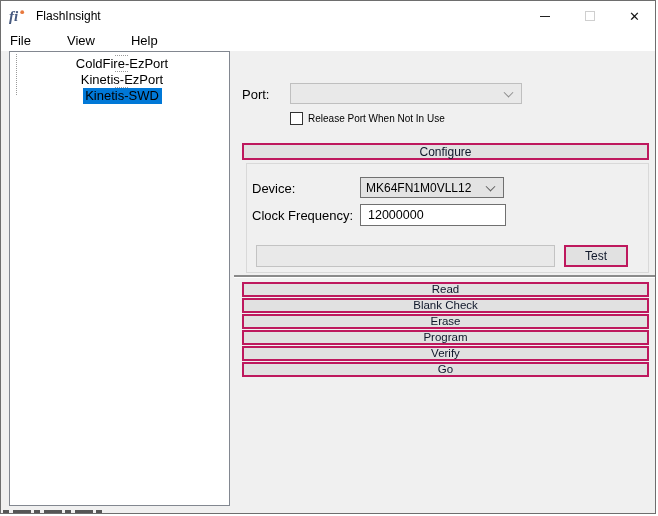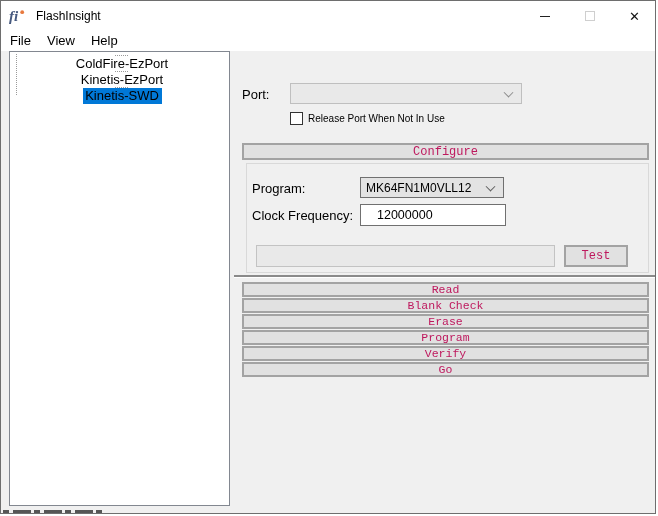--- a/index.html
+++ b/index.html
@@ -23,20 +23,21 @@
   .caption-buttons { margin-left:auto; display:flex; height:100%; }
   .caption-btn { width:45px; height:100%; display:flex; align-items:center; justify-content:center; }
   .min-glyph { width:10px; height:1px; background:#222; }
   .max-glyph { width:10px; height:10px; border:1px solid #cfcfcf; background:#fff; }
   .close-glyph { font-size:13px; color:#111; line-height:1; }
   
   .menubar {
     position:absolute; left:0; top:30px; width:656px; height:20px;
     background:#ffffff; display:flex; align-items:center; font-size:13px; color:#000;
     padding-left:2px;
+    gap:20px;
   }
   .menu-item { padding:2px 9px 3px 7px; }
   
   .tree {
     position:absolute; left:8px; top:50px; width:221px; height:455px;
     background:#fff; border:1px solid #828790; font-size:13px; color:#000;
     padding-top:3px;
   }
   .tree-vline {
     position:absolute; left:6px; top:2px; height:41px; width:0;
@@ -58,31 +59,31 @@
   }
   .combo.disabled { background:#e9e9e9; border-color:#bfbfbf; }
   .chevron {
     position:absolute; right:9px; top:50%; width:7px; height:7px;
     border-right:1.5px solid #5e5e5e; border-bottom:1.5px solid #5e5e5e;
     transform:translateY(-70%) rotate(45deg);
   }
   .combo.disabled .chevron { border-color:#8a8a8a; }
   .text-input {
     position:absolute; border:1px solid #707070; background:#fff;
-    font-family:"Liberation Sans", sans-serif; font-size:12.5px; padding:0 0 0 16px; color:#000;
+    font-family:"Liberation Sans", sans-serif; font-size:12.5px; padding:0 0 0 7px; color:#000;
   }
   .text-input.disabled { background:#e9e9e9; border:1px solid #c3c3c3; }
   .checkbox-row { position:absolute; display:flex; align-items:center; }
   .checkbox-box { width:13px; height:13px; border:1px solid #333; background:#fff; flex:0 0 auto; }
   .checkbox-label { margin-left:5px; font-size:10px; }
   .accent-btn {
-    position:absolute; background:#e1e1e1; border:2px solid #a3a3a3;
+    position:absolute; background:#e1e1e1; border:2px solid #be185d;
     display:flex; align-items:center; justify-content:center;
-    font-size:12px; color:#be185d; cursor:default; line-height:1;
-    font-family:Liberation Mono, monospace;
+    font-size:12px; color:#0f172a; cursor:default; line-height:1;
+    font-family:Liberation Sans, sans-serif;
   }
   .group-panel { position:absolute; border:1px solid #d9d9d9; }
   .separator { position:absolute; background:#8a8a8a; box-shadow:0 1px 0 #ffffff; }
   .action-btn { font-size:11.5px; }
   
   .bottom-artifact {
     position:absolute; left:2px; bottom:0px; width:100px; height:3px;
     background:repeating-linear-gradient(90deg,#3a3a3a 0 6px, transparent 6px 10px, #3a3a3a 10px 28px, transparent 28px 31px);
     opacity:.85;
   }
@@ -143,21 +144,21 @@
 
     <div class="checkbox-row" style="left:58px; top:61px;">
       <span class="checkbox-box"></span>
       <span class="checkbox-label">Release Port When Not In Use</span>
     </div>
 
     <div class="accent-btn" style="left:10px; top:92px; width:407px; height:17px;">Configure</div>
 
     <div class="group-panel" style="left:14px; top:112px; width:403px; height:110px;"></div>
 
-    <div class="field-label" style="left:20px; top:130px; width:104px;">Program:</div>
+    <div class="field-label" style="left:20px; top:130px; width:104px;">Device:</div>
     <div class="combo" style="left:128px; top:126px; width:144px; height:21px;">
       <span>MK64FN1M0VLL12</span>
       <span class="chevron"></span>
     </div>
 
     <div class="field-label" style="left:20px; top:157px; width:104px;">Clock Frequency:</div>
     <input class="text-input" style="left: 128px; top: 153px; width: 146px; height: 22px;" value="12000000">
 
     <div class="text-input disabled" style="left:24px; top:194px; width:299px; height:22px;"></div>
     <div class="accent-btn" style="left:332px; top:194px; width:64px; height:22px;">Test</div>

